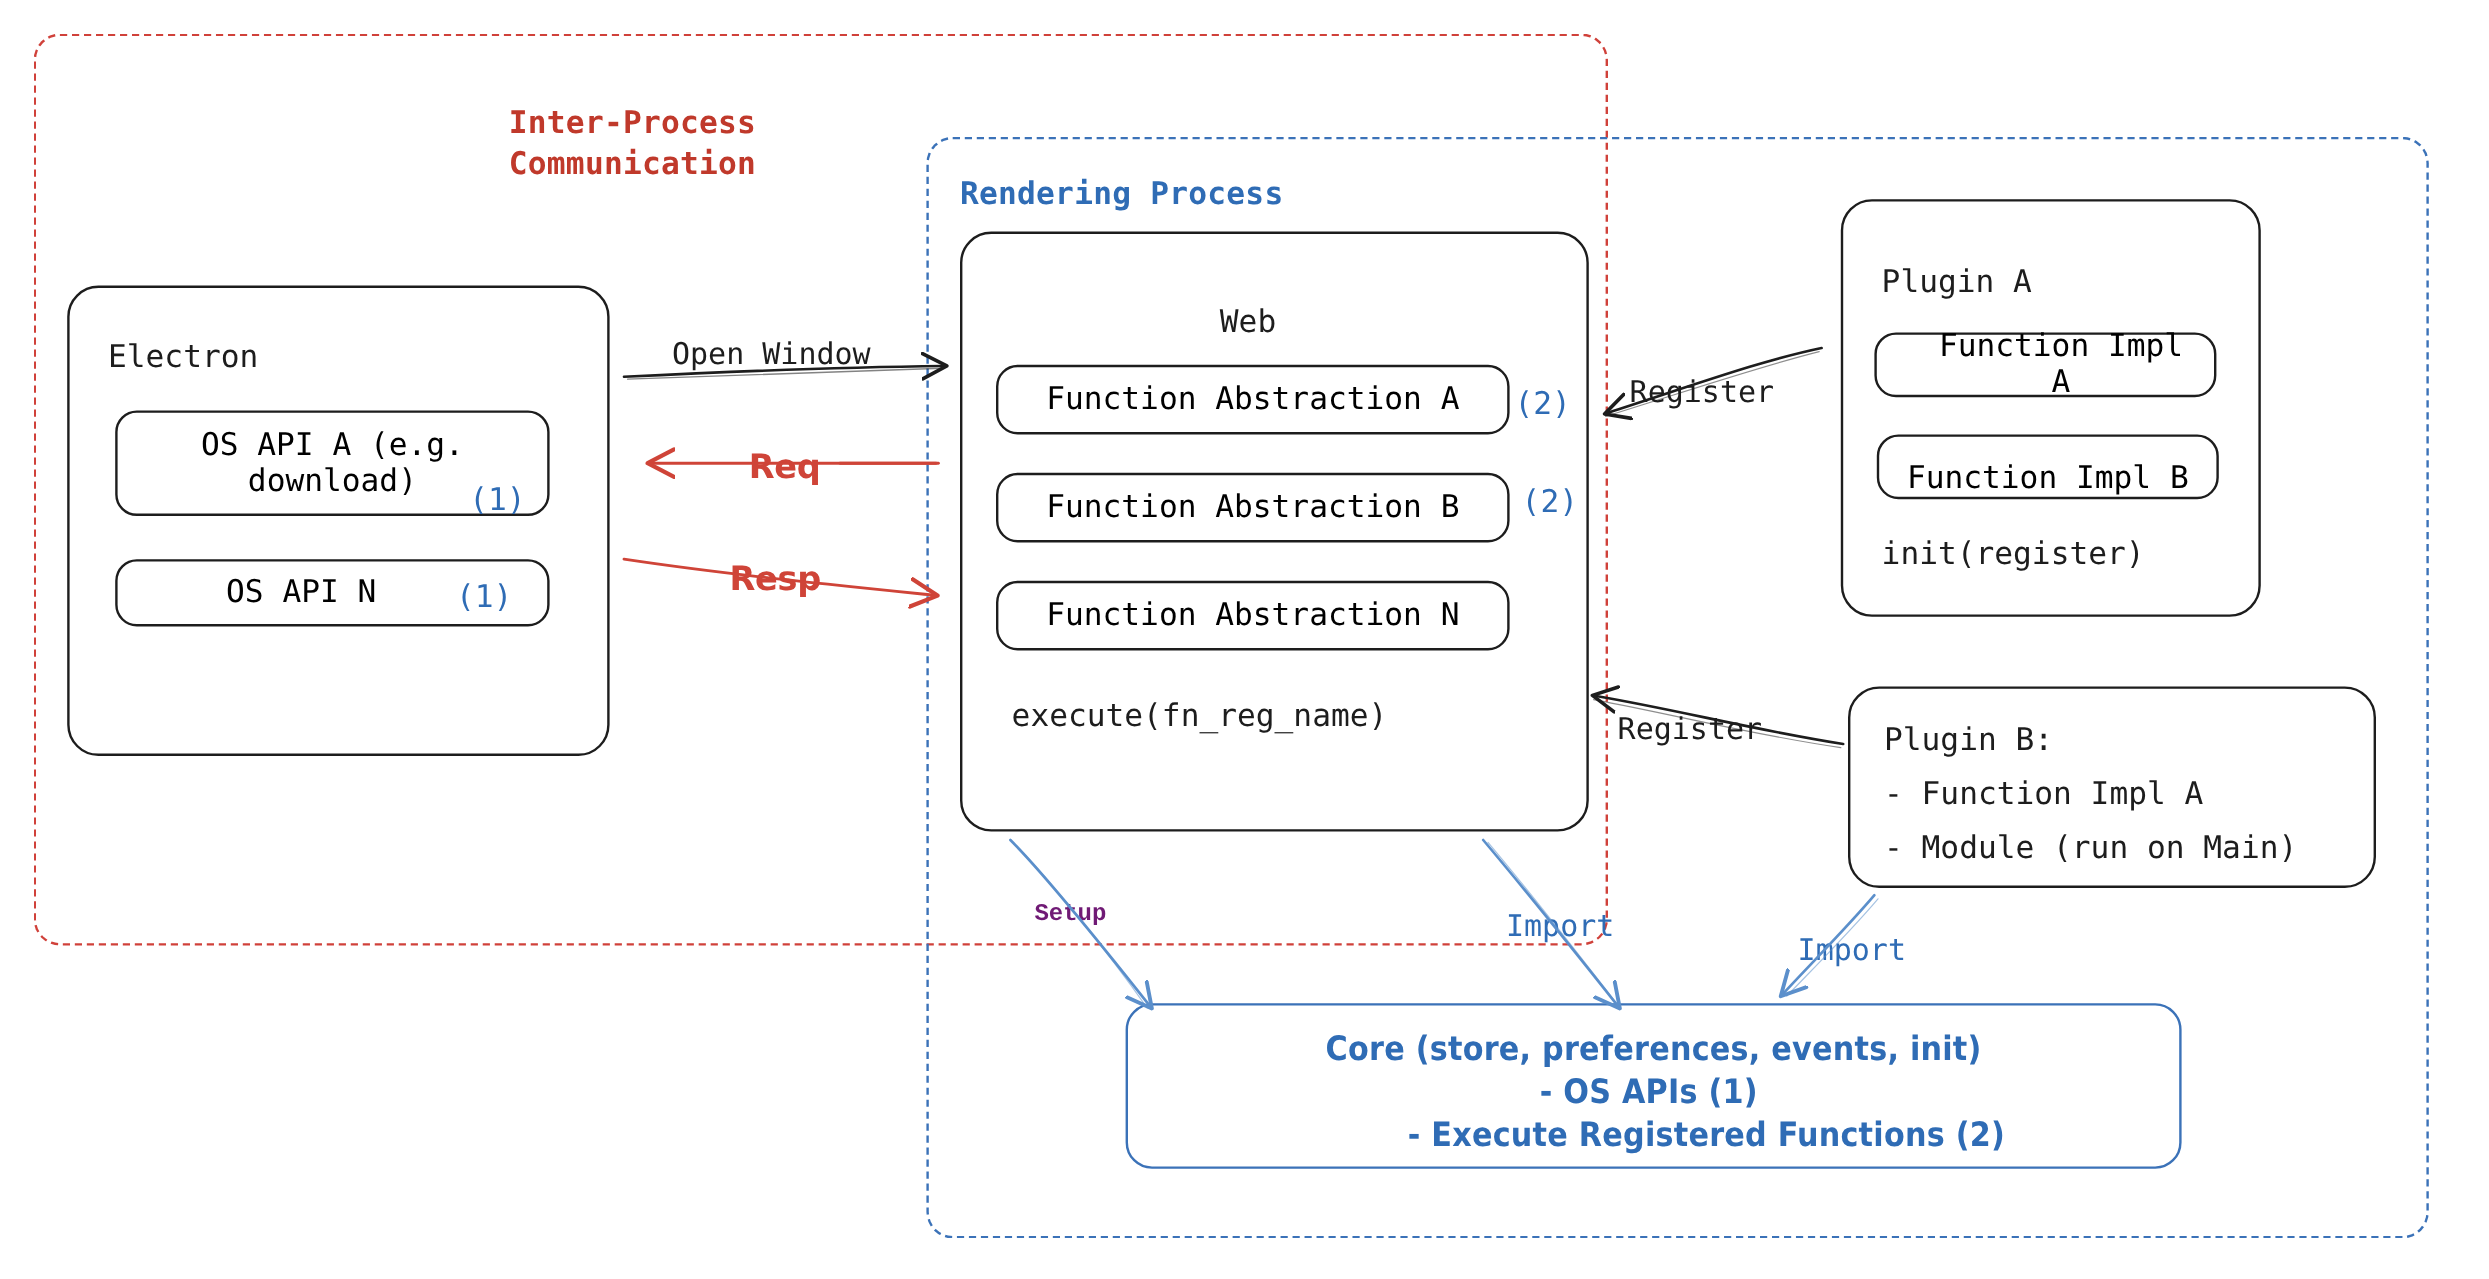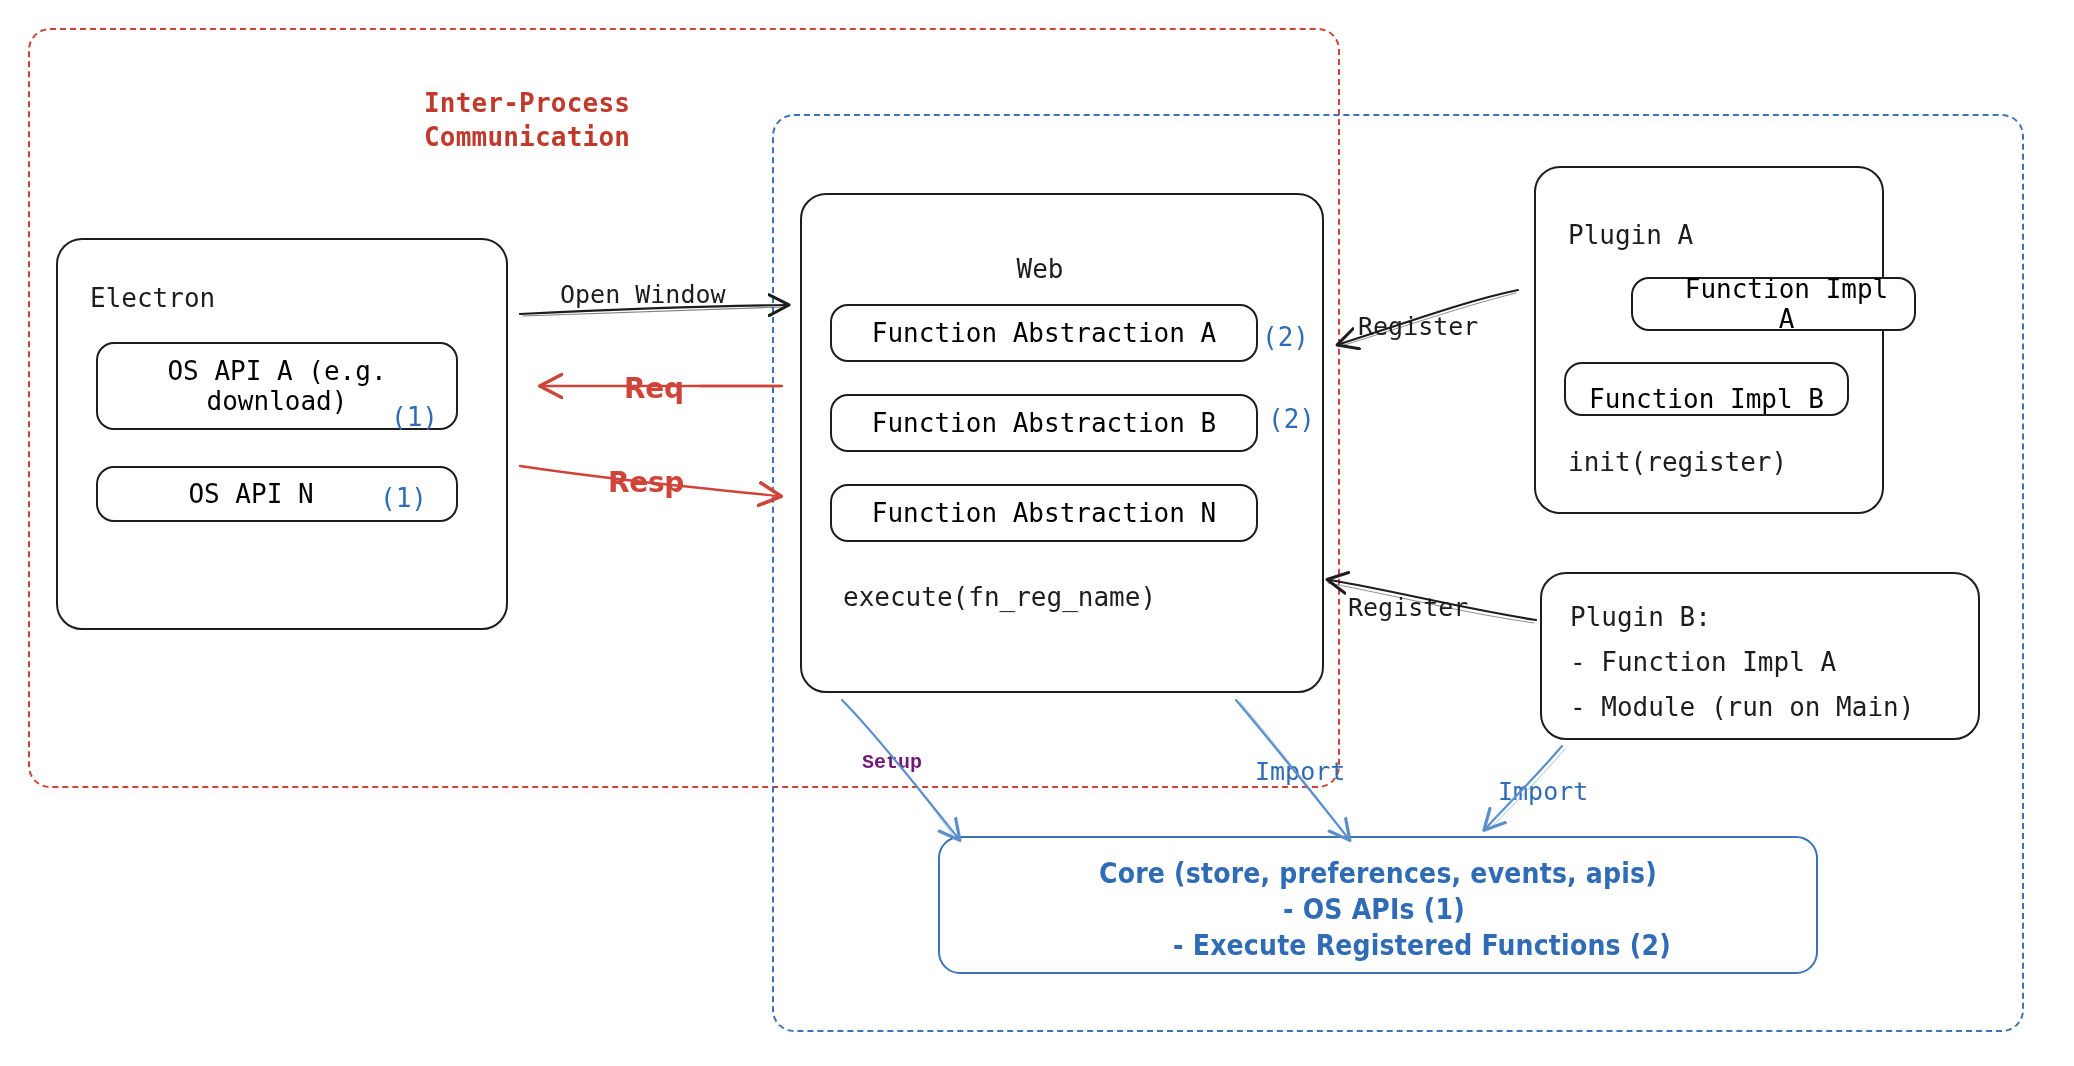--- a/index.html
+++ b/index.html
@@ -66,20 +66,21 @@
 
 <div id="stage">
 
   <div class="dbox red" style="left:28px;top:28px;width:1312px;height:760px;"></div>
 
   <div class="dbox blue" style="left:772px;top:114px;width:1252px;height:918px;"></div>
 
   <div class="lbl t-ipc red mono" style="left:424px;top:86px;">Inter-Process
 Communication</div>
 
+  <div class="lbl t-render blue mono" style="left:800px;top:145px;">Rendering Process</div>
 
   <div class="sbox" style="left:56px;top:238px;width:452px;height:392px;"></div>
 
   <div class="lbl t-boxtitle mono" style="left:90px;top:281px;">Electron</div>
 
   <div class="sbox inner pill" style="left:96px;top:342px;width:362px;height:88px;">
     <span class="mono t-item" style="white-space:pre;text-align:center;">OS API A (e.g.
 download)</span>
   </div>
   <div class="lbl t-tag blue mono" style="left:391px;top:400px;">(1)</div>
@@ -106,38 +107,38 @@
   <div class="sbox inner pill" style="left:830px;top:484px;width:428px;height:58px;">
     <span class="mono t-item">Function Abstraction N</span>
   </div>
 
   <div class="lbl t-note mono" style="left:843px;top:580px;">execute(fn_reg_name)</div>
 
   <div class="sbox" style="left:1534px;top:166px;width:350px;height:348px;"></div>
 
   <div class="lbl t-boxtitle mono" style="left:1568px;top:218px;">Plugin A</div>
 
-  <div class="sbox inner pill" style="left:1631px;top:277px;width:285px;height:54px;padding-left:40px;">
+  <div class="sbox inner pill" style="left:1562px;top:277px;width:285px;height:54px;padding-left:40px;">
     <span class="mono t-item">Function Impl A</span>
   </div>
 
   <div class="sbox inner pill" style="left:1564px;top:362px;width:285px;height:54px;align-items:flex-end;">
     <span class="mono t-item">Function Impl B</span>
   </div>
 
   <div class="lbl t-note mono" style="left:1568px;top:445px;">init(register)</div>
 
   <div class="sbox" style="left:1540px;top:572px;width:440px;height:168px;">
   </div>
   <div class="lbl t-item mono" style="left:1570px;top:600px;">Plugin B:</div>
   <div class="lbl t-item mono" style="left:1570px;top:645px;">- Function Impl A</div>
   <div class="lbl t-item mono" style="left:1570px;top:690px;">- Module (run on Main)</div>
 
   <div class="sbox blue" style="left:938px;top:836px;width:880px;height:138px;"></div>
-  <div class="lbl t-core center" style="left:938px;top:855px;width:880px;text-align:center;">Core (store, preferences, events, apis)</div>
+  <div class="lbl t-core center" style="left:938px;top:855px;width:880px;text-align:center;">Core (store, preferences, events, init)</div>
   <div class="lbl t-core center" style="left:938px;top:891px;width:872px;text-align:center;">- OS APIs (1)</div>
   <div class="lbl t-core center" style="left:938px;top:927px;width:968px;text-align:center;">- Execute Registered Functions (2)</div>
 
   <div class="lbl t-arrow mono" style="left:560px;top:278px;">Open Window</div>
 
   <div class="lbl t-arrow-red" style="left:624px;top:371px;">Req</div>
 
   <div class="lbl t-arrow-red" style="left:608px;top:465px;">Resp</div>
 
   <div class="lbl t-arrow mono" style="left:1358px;top:310px;">Register</div>

